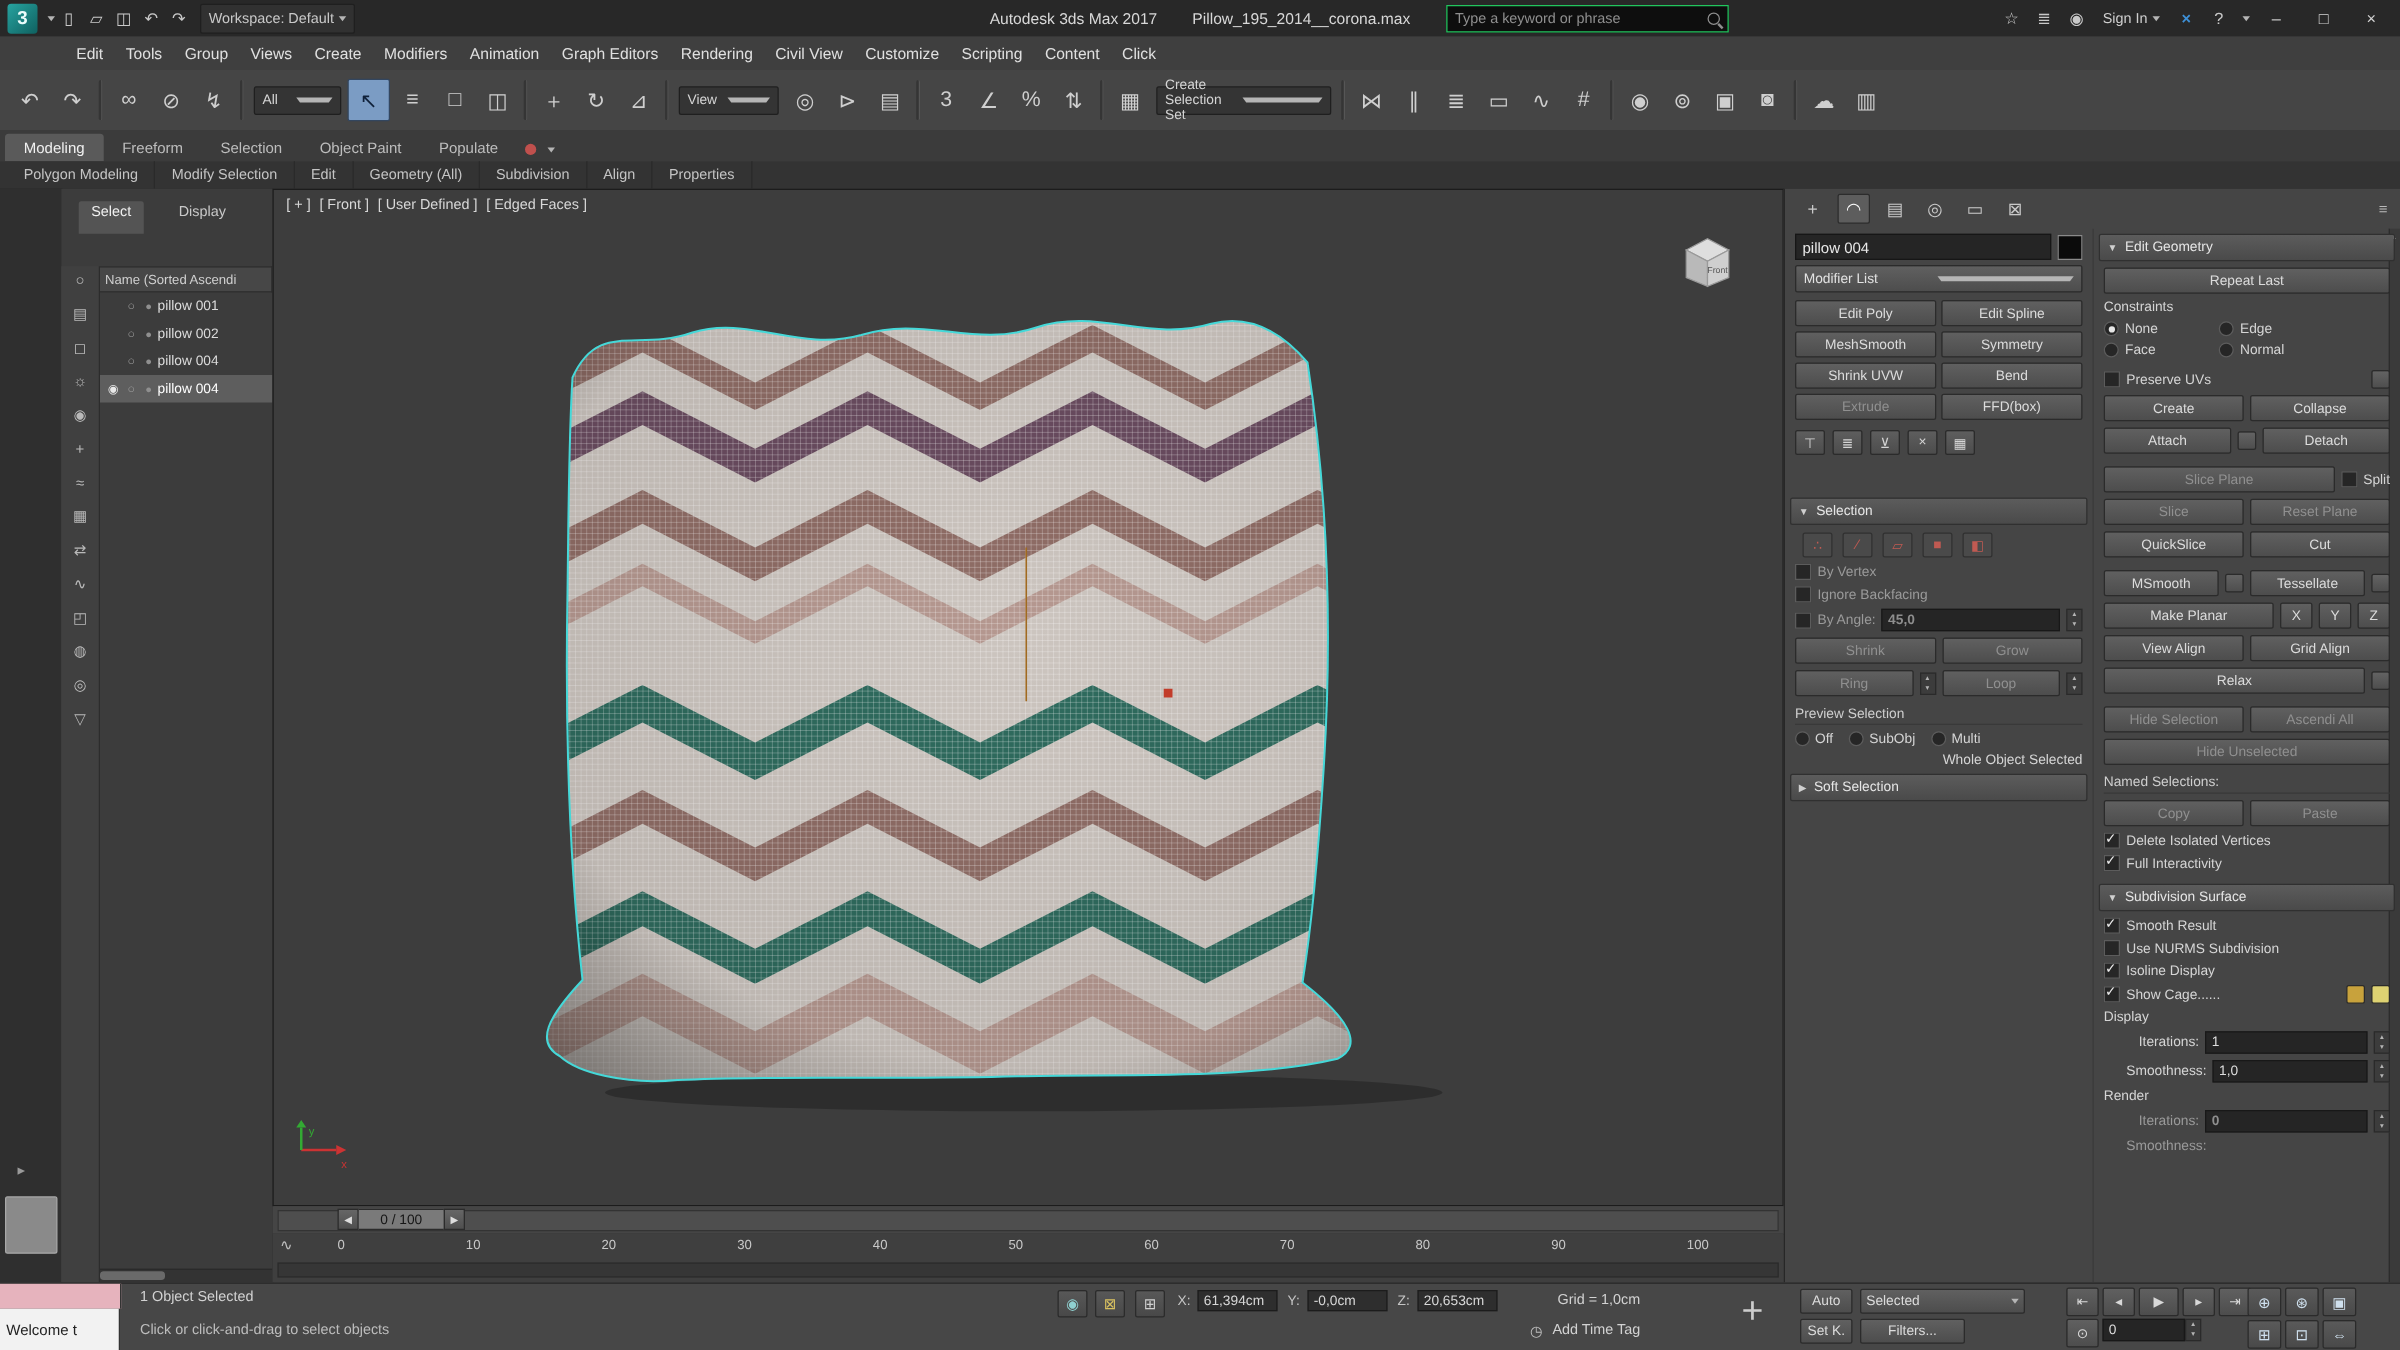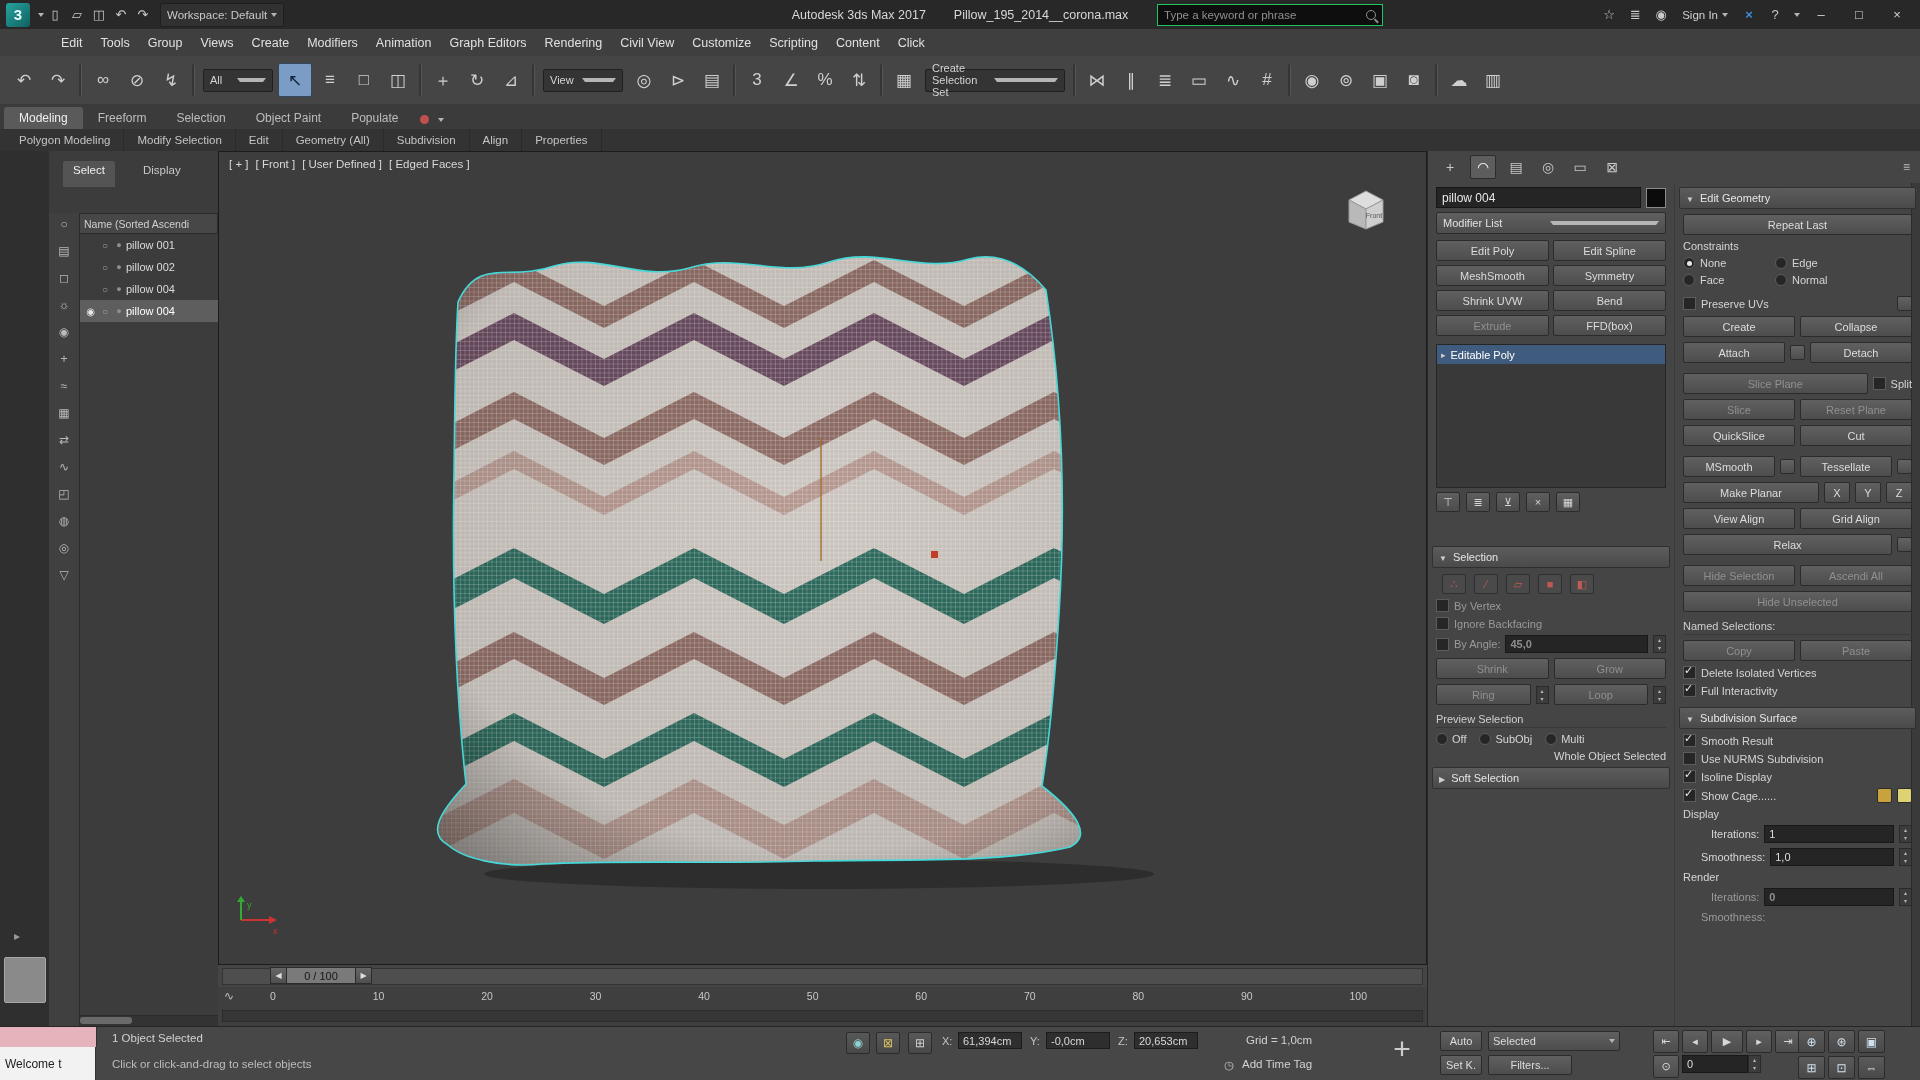--- a/index.html
+++ b/index.html
@@ -455,25 +455,20 @@
       <div id="modbtns">
         <div class="btn">Edit Poly</div>
           <div class="btn">Edit Spline</div>
           <div class="btn">MeshSmooth</div>
           <div class="btn">Symmetry</div>
           <div class="btn">Shrink UVW</div>
           <div class="btn">Bend</div>
           <div class="btn dis">Extrude</div>
           <div class="btn">FFD(box)</div>
       </div>
-      <div id="stack">
-        <div class="stack-row sel">
-          <span>Editable Poly</span>
-        </div>
-      </div>
       <div id="stack-tools">
         <div class="stk-tool">⊤</div>
           <div class="stk-tool">≣</div>
           <div class="stk-tool">⊻</div>
           <div class="stk-tool">×</div>
           <div class="stk-tool">▦</div>
       </div>
       <div class="spacer26"></div>
 
       <div class="roll">

